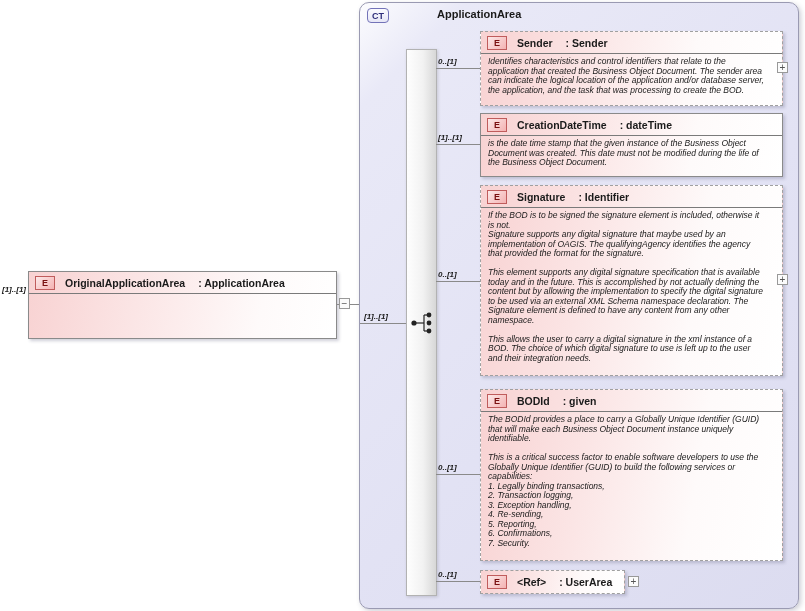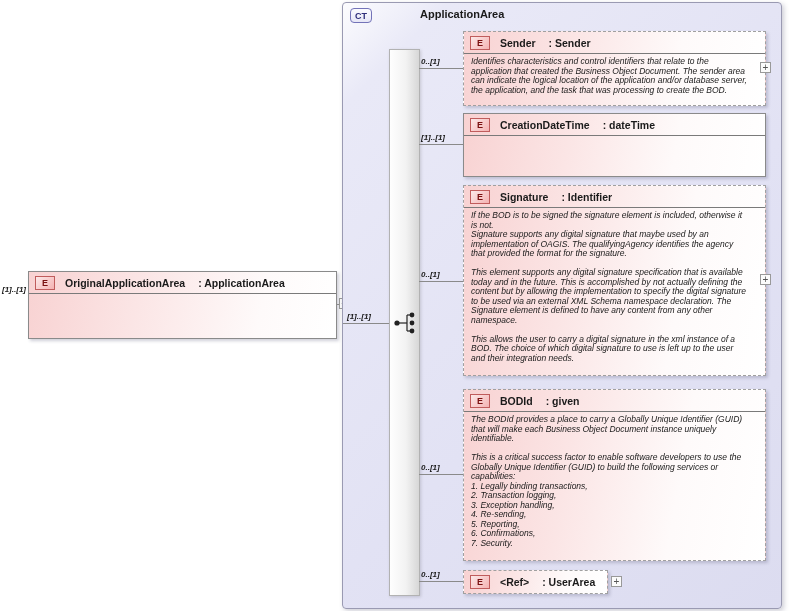--- a/index.html
+++ b/index.html
@@ -2,22 +2,22 @@
 <html><head>
 <meta charset="utf-8">
 <style>
   html,body{margin:0;padding:0;}
   body{
     width:805px;height:611px;position:relative;background:#ffffff;
     font-family:"Liberation Sans",sans-serif;color:#1a1a1a;overflow:hidden;
   }
   
   .ct-container{
-    position:absolute;left:342px;top:2px;width:438px;height:605px;
-    border:1px solid #9a9ab2;border-radius:4px;
+    position:absolute;left:359px;top:2px;width:438px;height:605px;
+    border:1px solid #9a9ab2;border-radius:10px;
     background:linear-gradient(135deg,#fcfcfe 0%,#e9e9f7 10%,#e2e2f4 55%,#dcdcf0 100%);
     box-shadow:2px 2px 5px rgba(60,60,90,0.25);
   }
   .ct-badge{
     position:absolute;left:7px;top:5px;width:20px;height:13px;
     border:1px solid #7373b8;border-radius:4px;
     background:linear-gradient(#fbfbff,#e6e6f6);
     color:#2e2e7a;font-size:9px;font-weight:bold;
     display:flex;align-items:center;justify-content:center;
   }
@@ -135,20 +135,23 @@
 the application, and the task that was processing to create the BOD.</div>
   </div>
   <div class="toggle-box" style="left:417px;top:59px;">+</div>
 
   <div class="el-box solid" style="top:110px;height:62px;">
     <div class="el-title sep">
       <span class="e-badge">E</span>
       <span class="el-name">CreationDateTime</span>
       <span class="el-type">: dateTime</span>
     </div>
+    <div class="el-annot">is the date time stamp that the given instance of the Business Object
+Document was created.  This date must not be modified during the life of
+the Business Object Document.</div>
   </div>
 
   <div class="el-box" style="top:182px;height:189px;">
     <div class="el-title sep">
       <span class="e-badge">E</span>
       <span class="el-name">Signature</span>
       <span class="el-type">: Identifier</span>
     </div>
     <div class="el-annot">If the BOD is to be signed the signature element is included, otherwise it
 is not.

